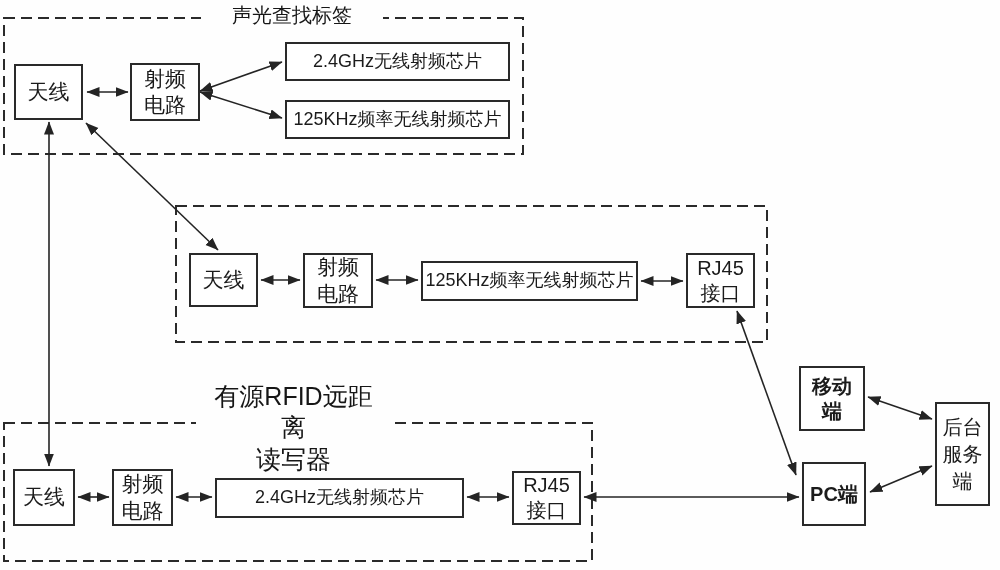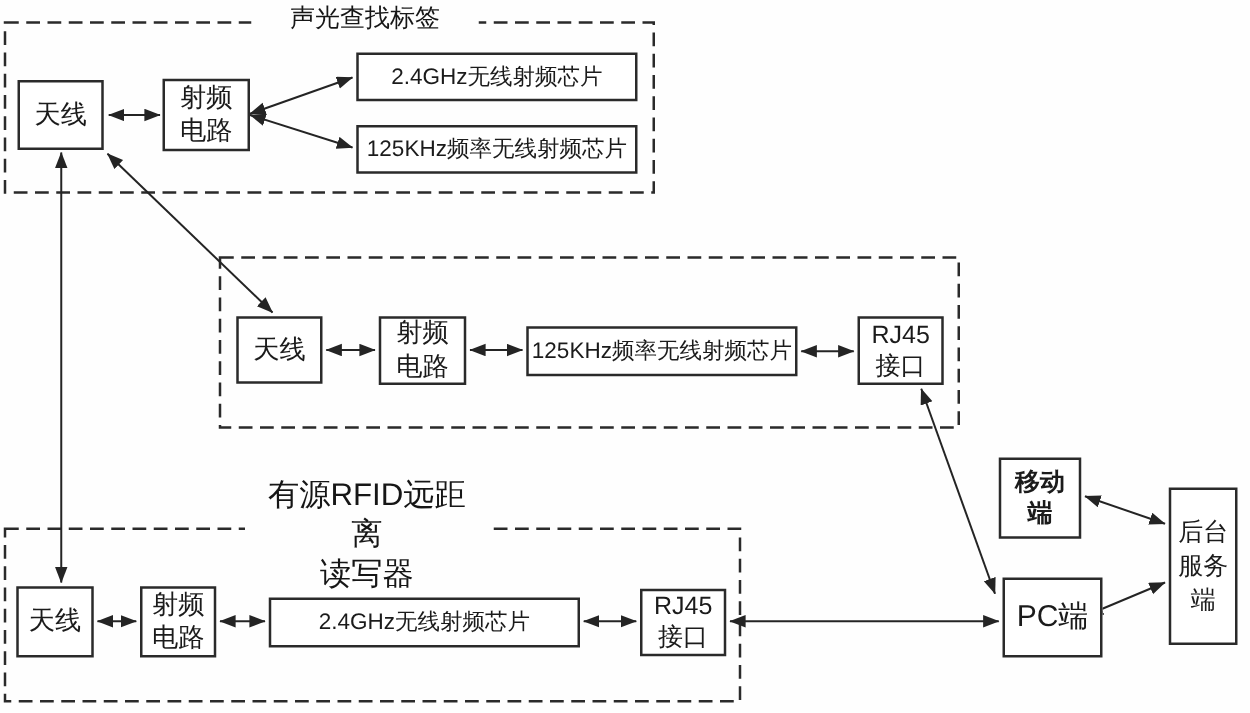--- a/index.html
+++ b/index.html
@@ -82,18 +82,18 @@
 
   <div class="box" style="left:13px;top:469px;width:62px;height:57px;">天线</div>
   <div class="box" style="left:112px;top:469px;width:61px;height:57px;">射频
 电路</div>
   <div class="box chip" style="left:215px;top:478px;width:249px;height:40px;">2.4GHz无线射频芯片</div>
   <div class="box" style="left:512px;top:471px;width:69px;height:54px;font-size:20px;">RJ45
 接口</div>
 
   <div class="box" style="left:799px;top:366px;width:66px;height:65px;font-size:20px;font-weight:bold;">移动
 端</div>
-  <div class="box" style="left:802px;top:462px;width:80px;height:64px;font-size:24px;">PC端</div>
-  <div class="box" style="left:935px;top:390px;width:55px;height:126px;font-size:20px;line-height:1.35;">后台
+  <div class="box" style="left:802px;top:462px;width:64px;height:64px;font-size:20px;font-weight:bold;">PC端</div>
+  <div class="box" style="left:935px;top:402px;width:55px;height:104px;font-size:20px;line-height:1.35;">后台
 服务
 端</div>
 
 </div>
 
 </body></html>

